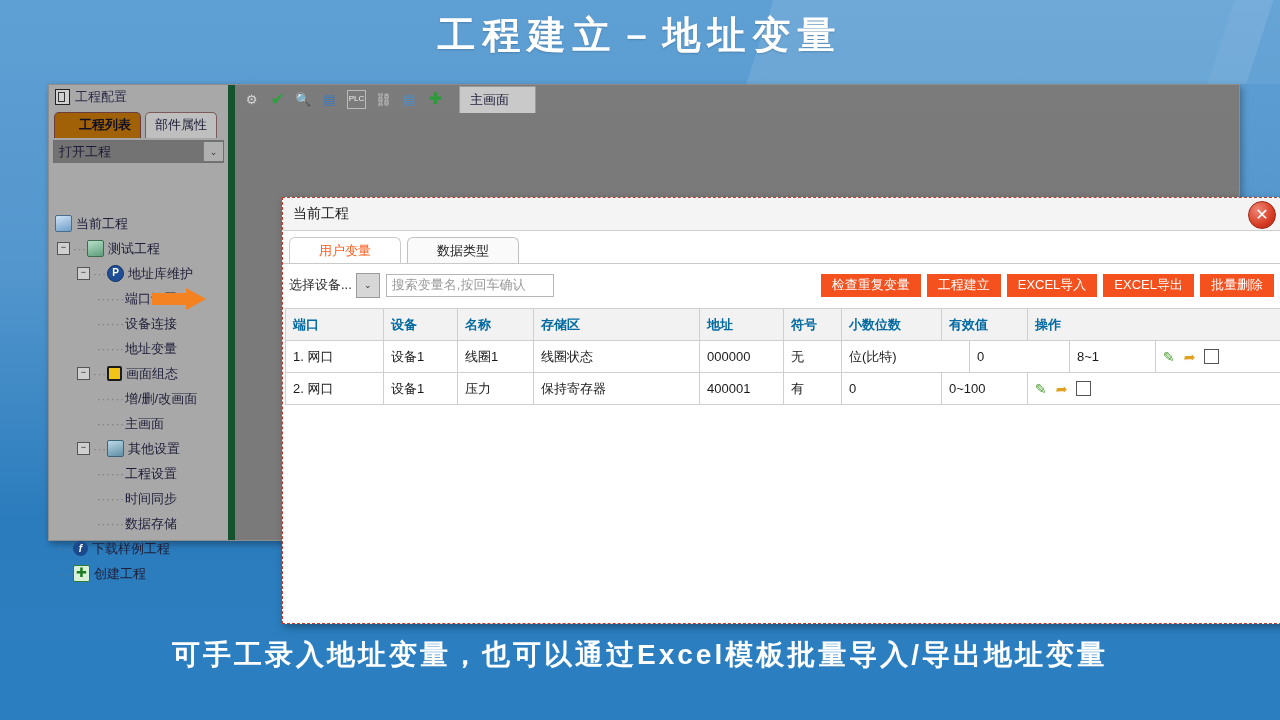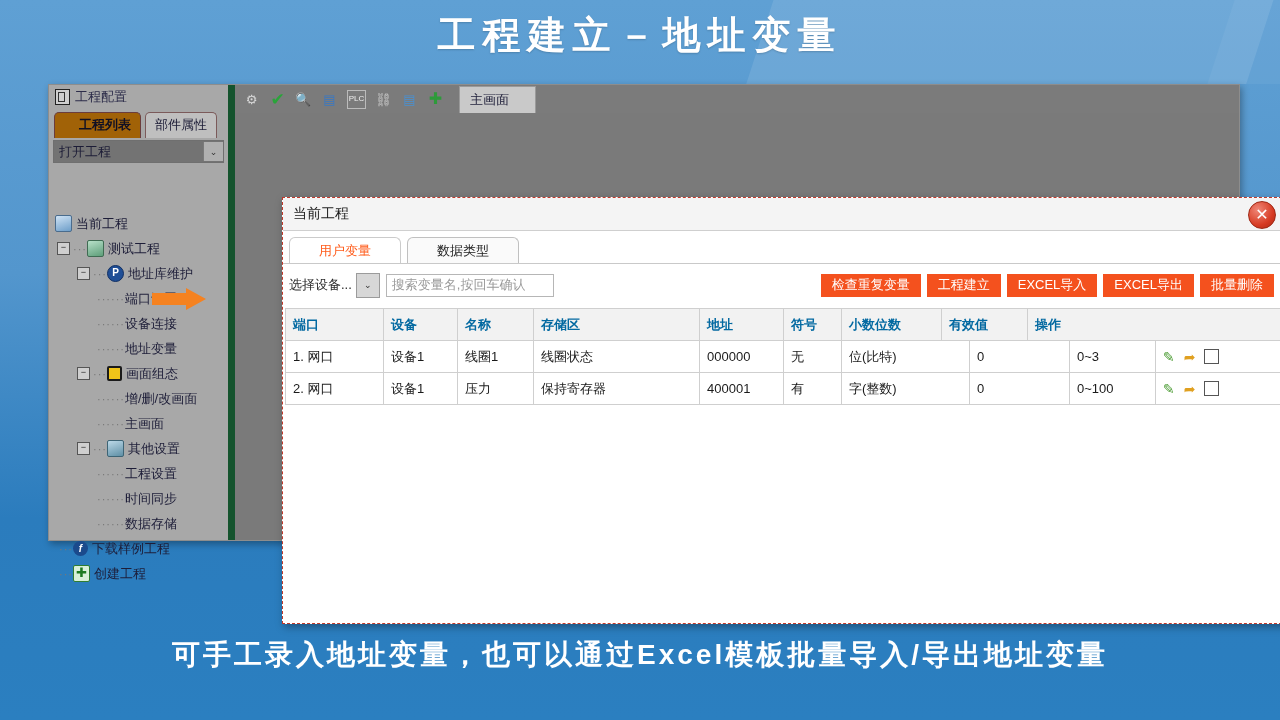--- a/index.html
+++ b/index.html
@@ -285,36 +285,35 @@
 
       <div class="grow">
         <div class="gc c0">1. 网口</div>
         <div class="gc c1">设备1</div>
         <div class="gc c2">线圈1</div>
         <div class="gc c3">线圈状态</div>
         <div class="gc c4">000000</div>
         <div class="gc c5">无</div>
         <div class="gc c6">位(比特)</div>
         <div class="gc c7">0</div>
-        <div class="gc c8">0~3</div>
+        <div class="gc c8">8~1</div>
         <div class="gc c9 op">
           <span style="color:#4a9b32;font-size:14px;">✎</span>
           <span style="color:#e0a020;font-size:14px;">➦</span>
           <span class="cbx"></span>
         </div>
       </div>
 
       <div class="grow">
         <div class="gc c0">2. 网口</div>
         <div class="gc c1">设备1</div>
         <div class="gc c2">压力</div>
         <div class="gc c3">保持寄存器</div>
         <div class="gc c4">400001</div>
         <div class="gc c5">有</div>
-        <div class="gc c6">字(整数)</div>
         <div class="gc c7">0</div>
         <div class="gc c8">0~100</div>
         <div class="gc c9 op">
           <span style="color:#4a9b32;font-size:14px;">✎</span>
           <span style="color:#e0a020;font-size:14px;">➦</span>
           <span class="cbx"></span>
         </div>
       </div>
     </div>
   </div>

